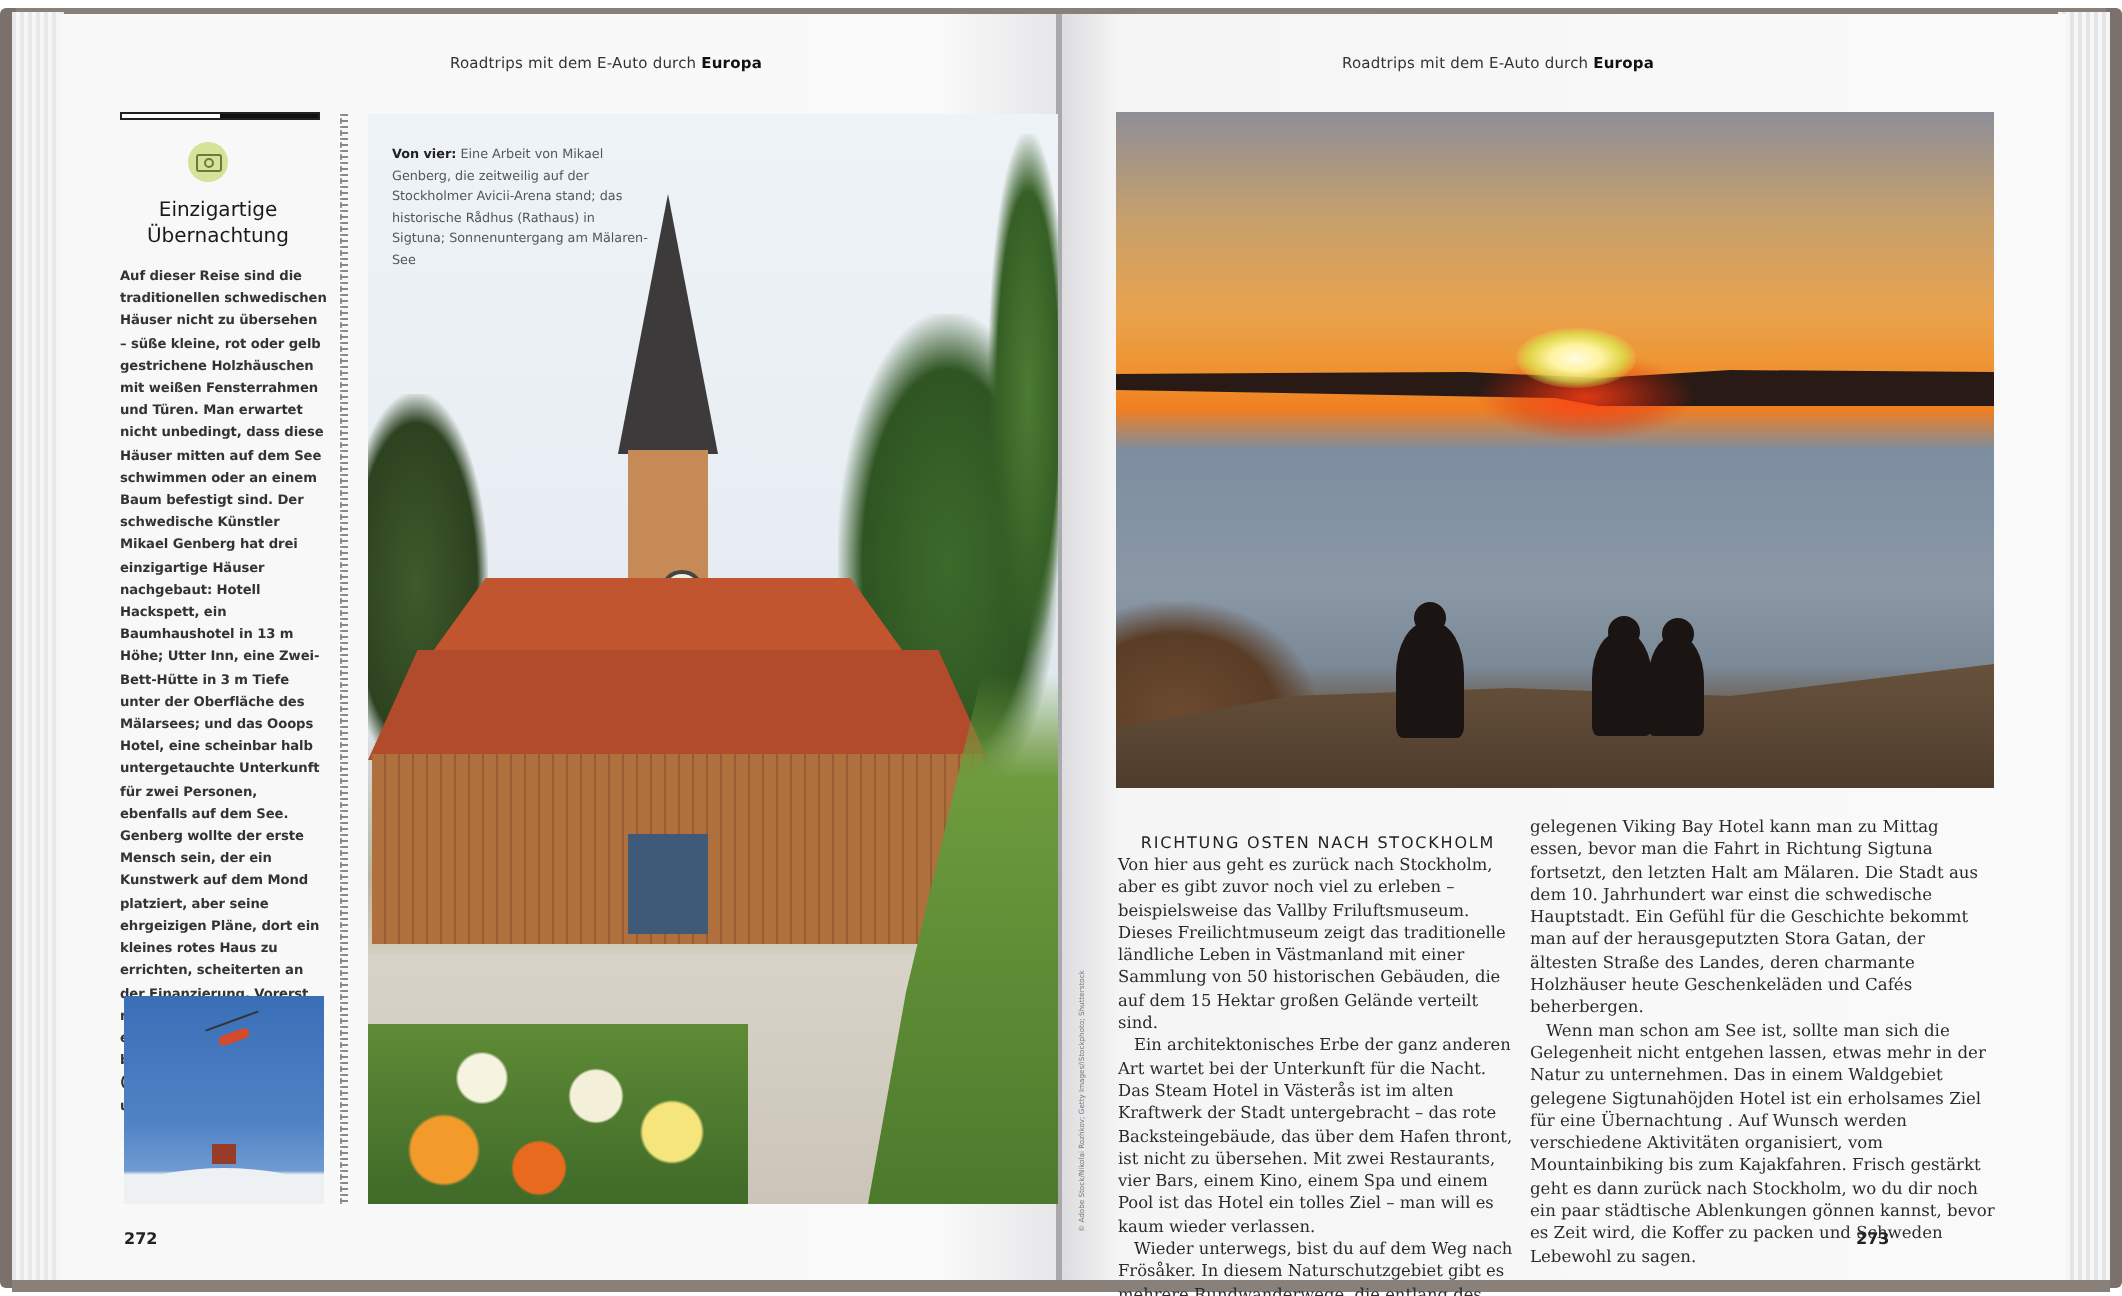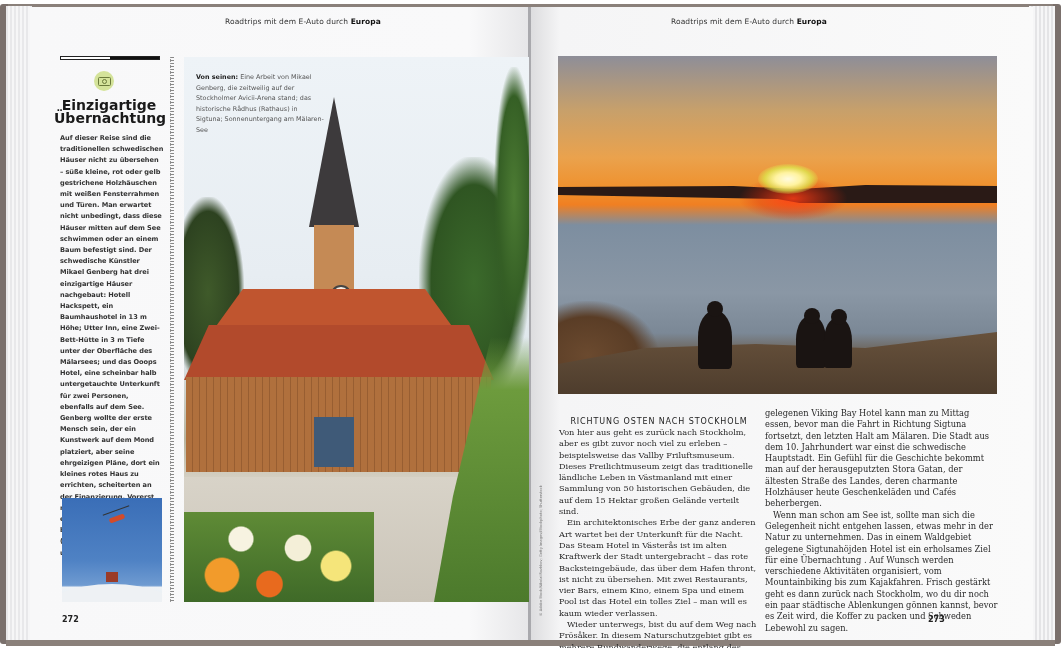--- a/index.html
+++ b/index.html
@@ -8,37 +8,37 @@
   .cover-left{position:absolute;left:0;top:4px;width:8px;height:640px;background:#7a706c;border-radius:3px 0 0 3px;}
   .cover-right{position:absolute;right:0;top:4px;width:8px;height:640px;background:#7a706c;border-radius:0 3px 3px 0;}
   .cover-bottom{position:absolute;left:6px;right:6px;bottom:2px;height:6px;background:#8a807a;}
   .cover-top{position:absolute;left:6px;right:6px;top:4px;height:3px;background:#8a807a;}
   .edges-left{position:absolute;left:6px;top:6px;width:26px;height:634px;background:repeating-linear-gradient(90deg,#e8e8ea 0 2px,#f6f6f7 2px 4px);}
   .edges-right{position:absolute;right:6px;top:6px;width:26px;height:634px;background:repeating-linear-gradient(90deg,#f6f6f7 0 2px,#e4e4e6 2px 4px);}
   .page{position:absolute;top:7px;height:633px;background:#f9f9fa;}
   .page-left{left:30px;width:500px;background:linear-gradient(90deg,#f8f8f9 0%,#f9f9fa 88%,#e6e6e8 100%);}
   .page-right{left:530px;width:503px;background:linear-gradient(90deg,#dcdcde 0%,#f5f5f6 6%,#fafafa 100%);}
   .spine{position:absolute;left:528px;top:7px;width:3px;height:633px;background:#a9a9ad;}
-  .running-head{position:absolute;top:17px;font-size:7.5px;color:#333;letter-spacing:.1px;}
+  .running-head{position:absolute;top:27px;font-size:7.5px;color:#333;letter-spacing:.1px;}
   .running-head b{font-weight:bold;color:#111;}
   .rh-left{left:225px;}
   .rh-right{left:671px;}
   .folio{position:absolute;top:615px;font-size:8px;font-weight:bold;color:#222;}
   .folio-left{left:62px;}
   .folio-right{left:928px;}
 
   
   .sidebar{position:absolute;left:60px;top:56px;width:104px;}
   .bar{height:4px;width:100px;display:flex;border:1px solid #222;box-sizing:border-box;}
   .bar .white{flex:1;background:#fff;}
   .bar .black{flex:1;background:#111;}
   .cam{width:20px;height:20px;border-radius:50%;background:#d4e39a;margin:11px auto 0;position:relative;left:-8px;display:flex;align-items:center;justify-content:center;}
   .cam-body{width:11px;height:7px;border:1.2px solid #6b7a3a;border-radius:1.5px;position:relative;}
   .cam-lens{position:absolute;left:3px;top:1.3px;width:3.5px;height:3.5px;border:1px solid #6b7a3a;border-radius:50%;}
-  .sb-title{font-size:14px;font-weight:bold;color:#1a1a1a;text-align:center;line-height:13px;margin-top:8px;margin-left:-6px;}
+  .sb-title{font-size:10px;font-weight:normal;color:#1a1a1a;text-align:center;line-height:13px;margin-top:8px;margin-left:-6px;}
   .sb-text{font-size:6.6px;line-height:11.2px;color:#333;margin-top:8px;width:104px;font-weight:bold;letter-spacing:-.05px;}
   .wavy{position:absolute;left:170px;top:57px;width:3px;height:545px;background:repeating-linear-gradient(180deg,#888 0 1px,transparent 1px 3px);border-left:1px dotted #999;}
   .heli-img{position:absolute;left:62px;top:498px;width:100px;height:104px;background:linear-gradient(180deg,#3a6eb7 0%,#4f82c4 60%,#6f9bd1 84%,#eef2f6 86%,#e8eef3 100%);overflow:hidden;}
   .dome{position:absolute;left:-20px;top:86px;width:140px;height:60px;border-radius:50% 50% 0 0;background:#eef1f4;}
   .heli{position:absolute;left:47px;top:18px;width:16px;height:5px;background:#d34b2a;border-radius:3px;transform:rotate(-20deg);}
   .heli-rotor{position:absolute;left:40px;top:12px;width:28px;height:1px;background:#333;transform:rotate(-20deg);}
   .cottage{position:absolute;left:44px;top:74px;width:12px;height:10px;background:#9a3b28;}
 
   
   .church-img{position:absolute;left:184px;top:57px;width:345px;height:545px;overflow:hidden;
@@ -140,21 +140,21 @@
     <div class="roof-top"></div>
     <div class="roof"></div>
     <div class="bldg">
         <div class="bldg-lines"></div>
       </div>
     <div class="door"></div>
     <div class="ground"></div>
     <div class="grass-r"></div>
     <div class="flowers"></div>
   </div>
-  <div class="caption"><b>Von seinen:</b><span> Eine Arbeit von Mikael Genberg, die zeitweilig auf der Stockholmer Avicii-Arena stand; das historische Rådhus (Rathaus) in Sigtuna; Sonnenuntergang am Mälaren-See</span></div>
+  <div class="caption"><b>Von vier:</b><span> Eine Arbeit von Mikael Genberg, die zeitweilig auf der Stockholmer Avicii-Arena stand; das historische Rådhus (Rathaus) in Sigtuna; Sonnenuntergang am Mälaren-See</span></div>
 
   <div class="sunset-img">
     <div class="land"></div>
     <div class="sunglow"></div>
     <div class="sun"></div>
     <div class="bushes"></div>
     <div class="hill"></div>
     <div class="person p1"></div>
       <div class="head h1"></div>
     <div class="person p2"></div>

